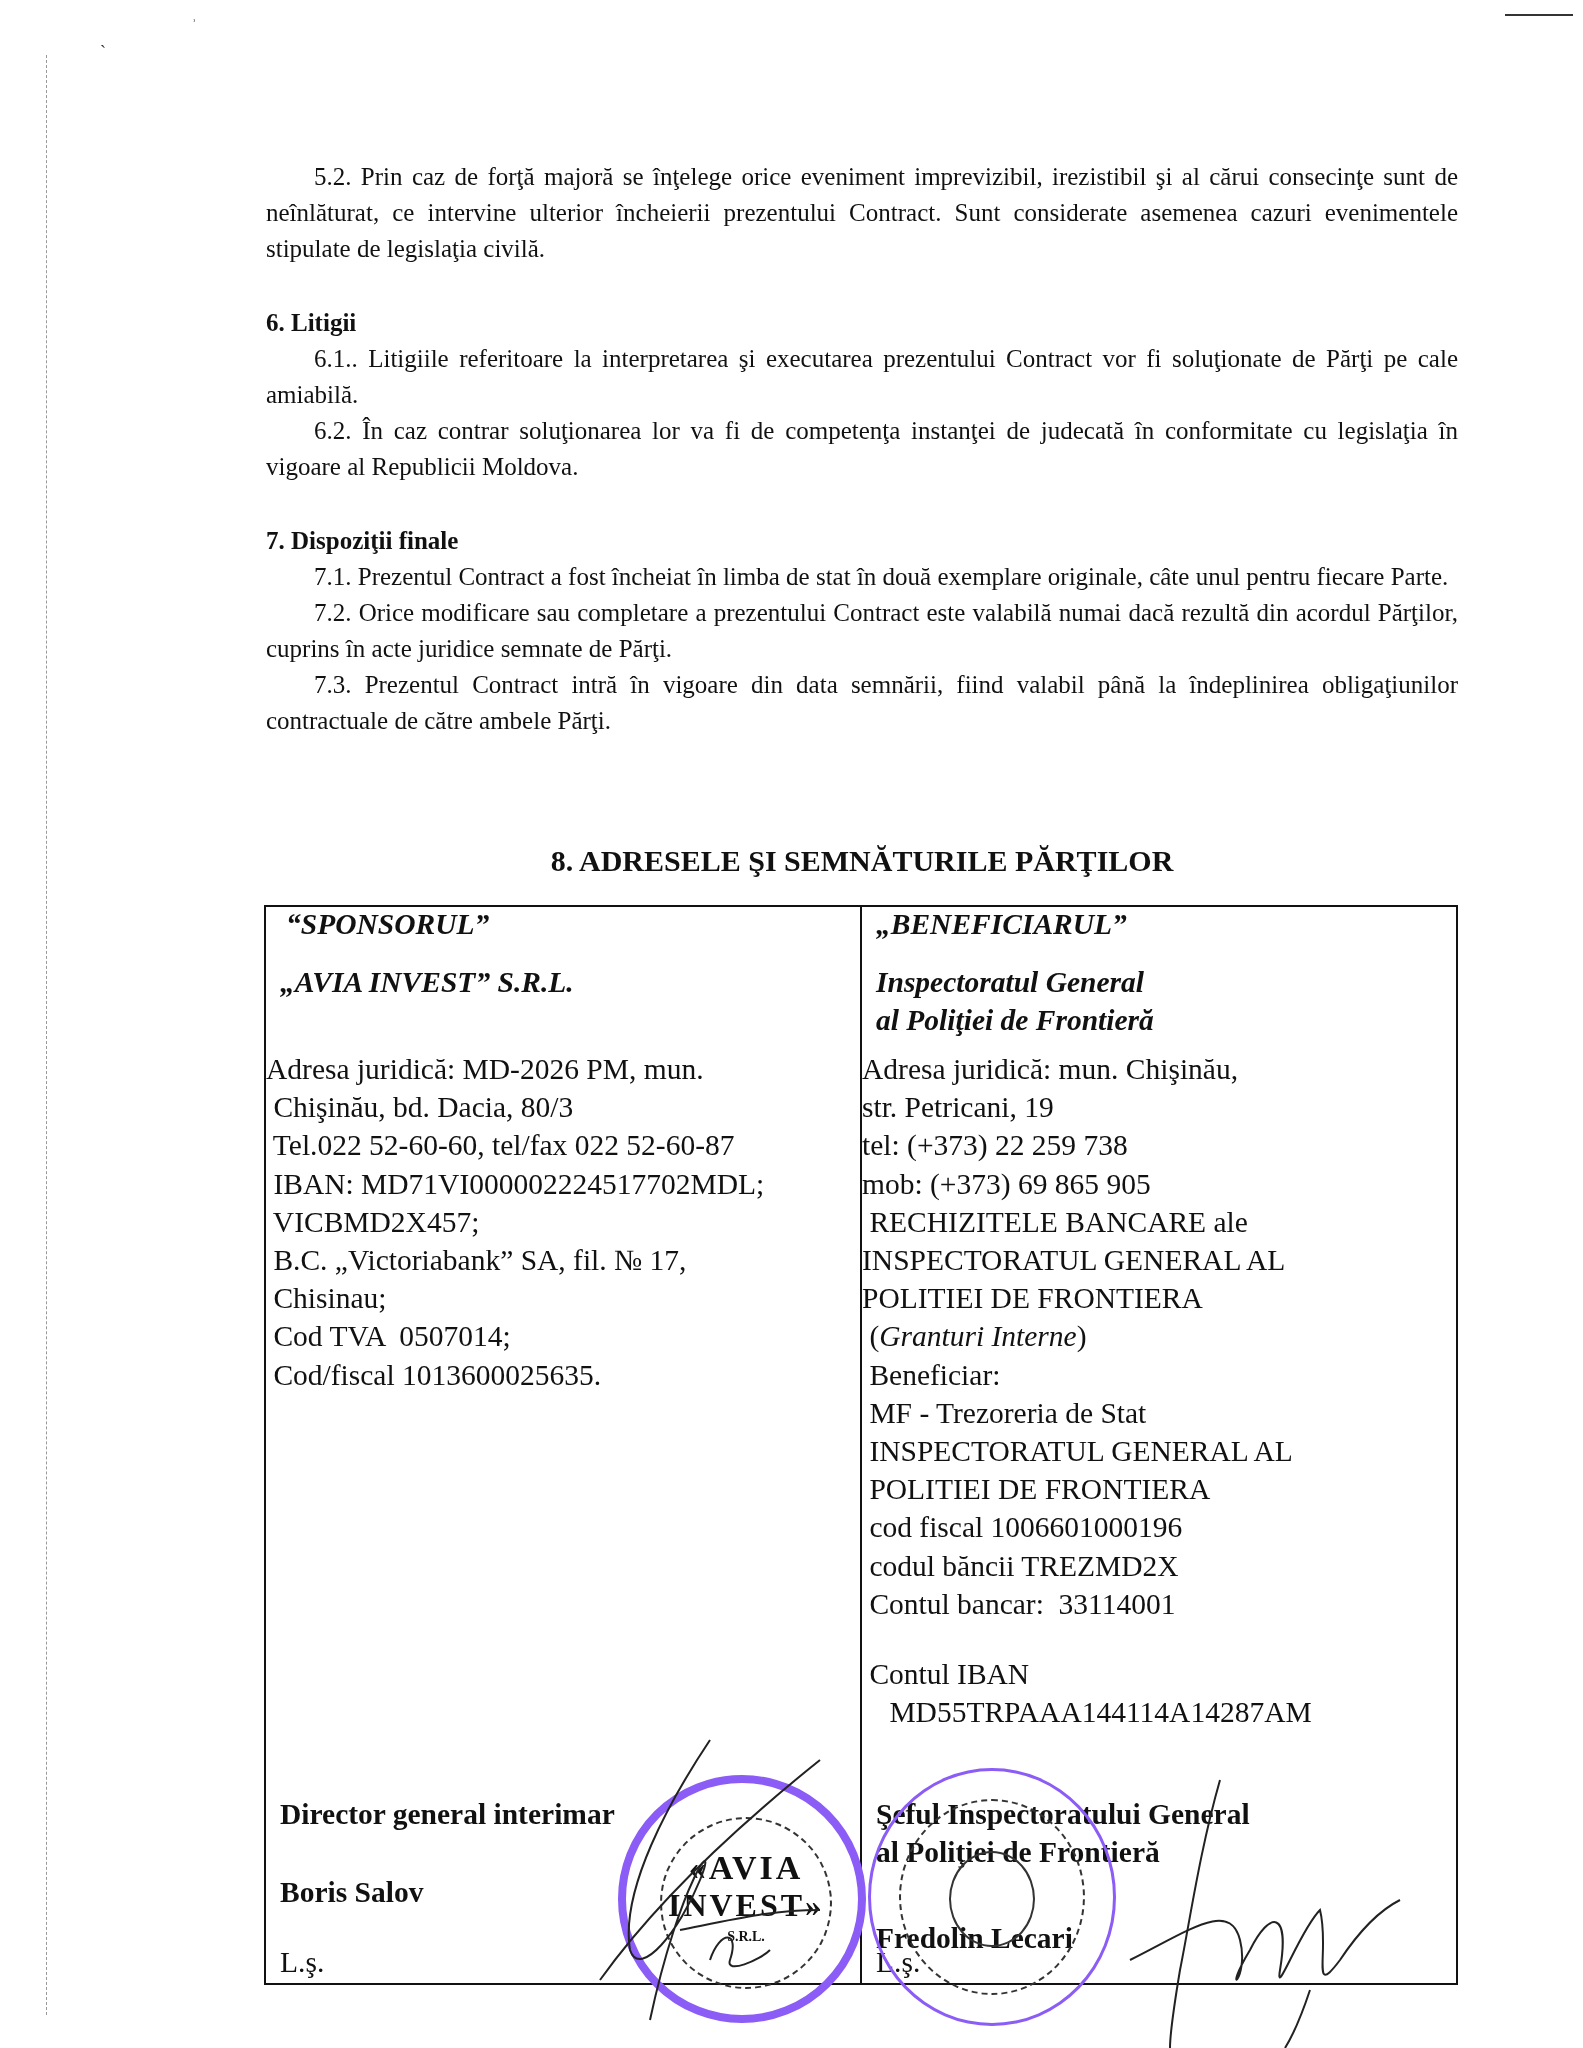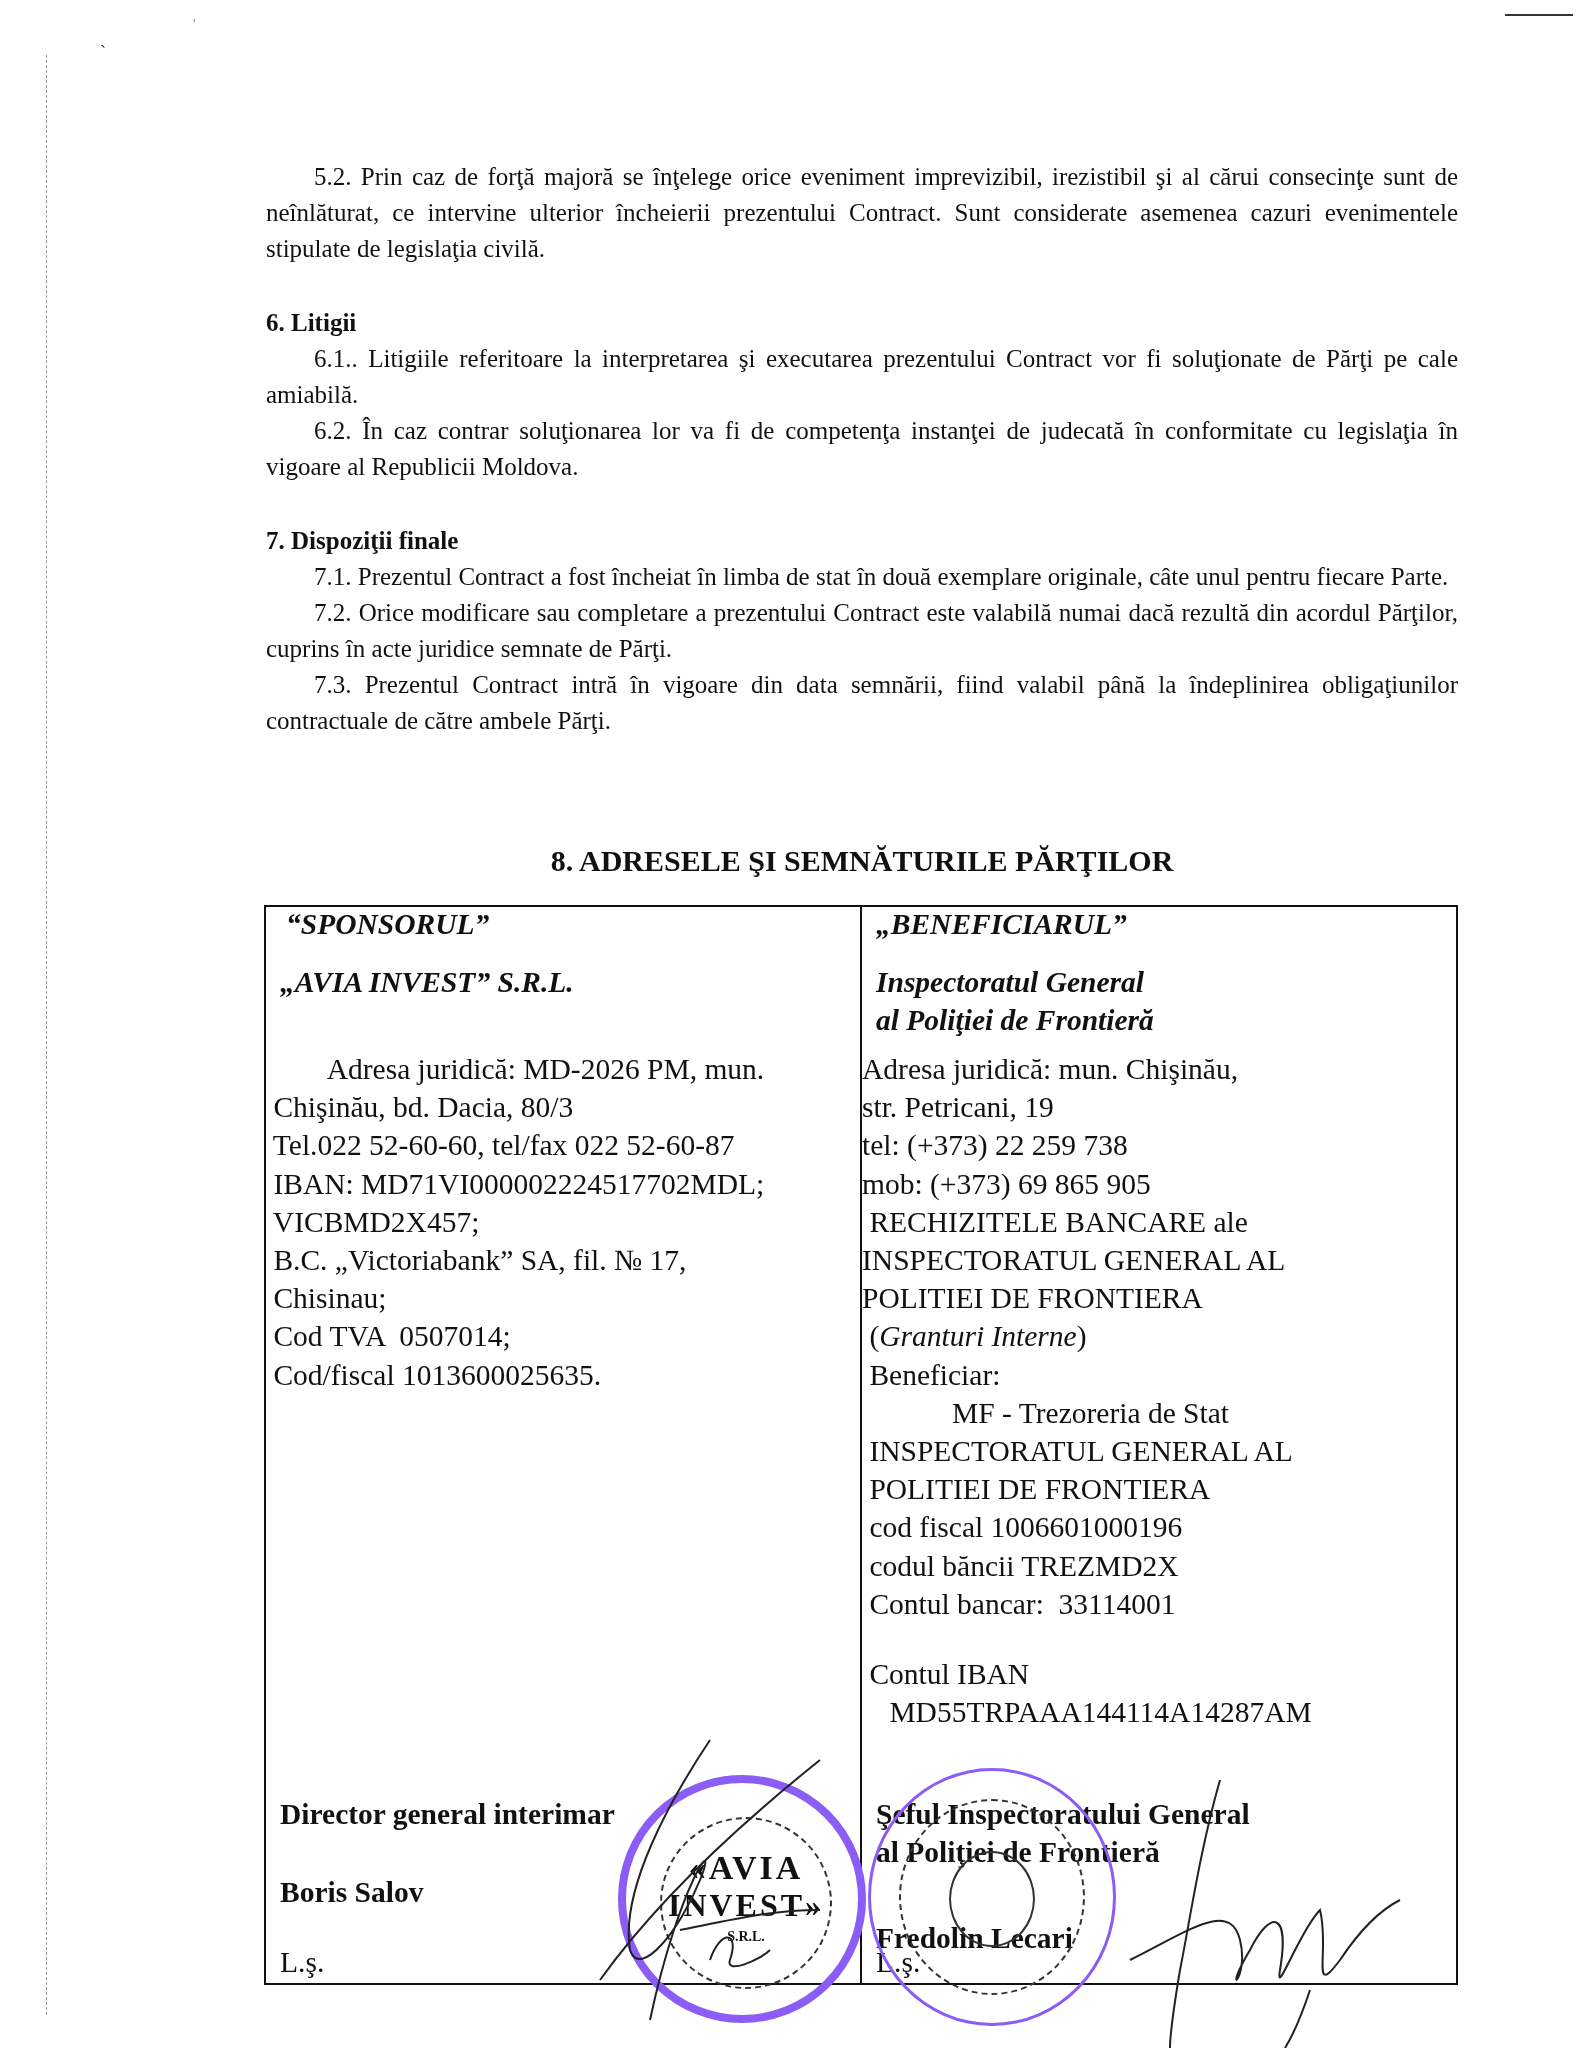--- a/index.html
+++ b/index.html
@@ -56,21 +56,21 @@
 
   <div class="heading8">8. ADRESELE ŞI SEMNĂTURILE PĂRŢILOR</div>
 
   <div class="table">
     <div class="divider"></div>
 
     <div class="cell left">
       <span class="ln bi" style="position:absolute;left:20px;top:-2px;">“SPONSORUL”</span>
       <span class="ln bi" style="position:absolute;left:14px;top:56px;">„AVIA INVEST” S.R.L.</span>
       <div style="position:absolute;left:0;top:143px;">
-        <span class="ln" style="white-space:pre;text-align:right;">Adresa juridică: MD-2026 PM, mun.</span>
+        <span class="ln" style="white-space:pre;">Adresa juridică: MD-2026 PM, mun.</span>
         <span class="ln" style="white-space:pre;"> Chişinău, bd. Dacia, 80/3</span>
         <span class="ln" style="white-space:pre;"> Tel.022 52-60-60, tel/fax 022 52-60-87</span>
         <span class="ln" style="white-space:pre;"> IBAN: MD71VI000002224517702MDL;</span>
         <span class="ln" style="white-space:pre;"> VICBMD2X457;</span>
         <span class="ln" style="white-space:pre;"> B.C. „Victoriabank” SA, fil. № 17,</span>
         <span class="ln" style="white-space:pre;"> Chisinau;</span>
         <span class="ln" style="white-space:pre;"> Cod TVA  0507014;</span>
         <span class="ln" style="white-space:pre;"> Cod/fiscal 1013600025635.</span>
       </div>
       <span class="ln b" style="position:absolute;left:14px;top:888px;">Director general interimar</span>
@@ -85,21 +85,21 @@
       <div style="position:absolute;left:0;top:143px;">
         <span class="ln" style="white-space:pre;">Adresa juridică: mun. Chişinău,</span>
         <span class="ln" style="white-space:pre;">str. Petricani, 19</span>
         <span class="ln" style="white-space:pre;">tel: (+373) 22 259 738</span>
         <span class="ln" style="white-space:pre;">mob: (+373) 69 865 905</span>
         <span class="ln" style="white-space:pre;"> RECHIZITELE BANCARE ale</span>
         <span class="ln" style="white-space:pre;">INSPECTORATUL GENERAL AL</span>
         <span class="ln" style="white-space:pre;">POLITIEI DE FRONTIERA</span>
         <span class="ln">&nbsp;(<span class="i">Granturi Interne</span>)</span>
         <span class="ln" style="white-space:pre;"> Beneficiar:</span>
-        <span class="ln" style="white-space:pre;text-align:center;"> MF - Trezoreria de Stat</span>
+        <span class="ln" style="white-space:pre;"> MF - Trezoreria de Stat</span>
         <span class="ln" style="white-space:pre;"> INSPECTORATUL GENERAL AL</span>
         <span class="ln" style="white-space:pre;"> POLITIEI DE FRONTIERA</span>
         <span class="ln" style="white-space:pre;"> cod fiscal 1006601000196</span>
         <span class="ln" style="white-space:pre;"> codul băncii TREZMD2X</span>
         <span class="ln" style="white-space:pre;"> Contul bancar:  33114001</span>
         <span class="ln" style="white-space:pre;margin-top:32px;"> Contul IBAN</span>
         <span class="ln" style="white-space:pre;padding-left:20px;"> MD55TRPAAA144114A14287AM</span>
       </div>
       <span class="ln b" style="position:absolute;left:14px;top:888px;">Şeful Inspectoratului General</span>
       <span class="ln b" style="position:absolute;left:14px;top:926px;">al Poliţiei de Frontieră</span>

